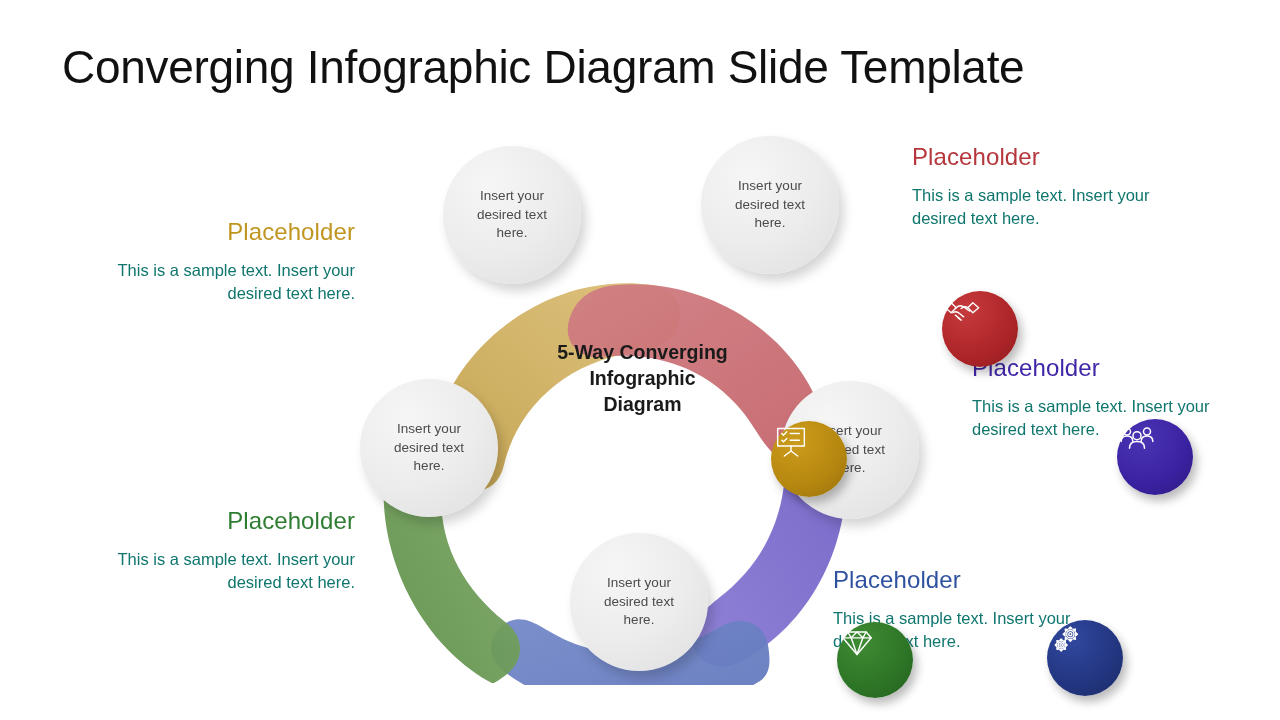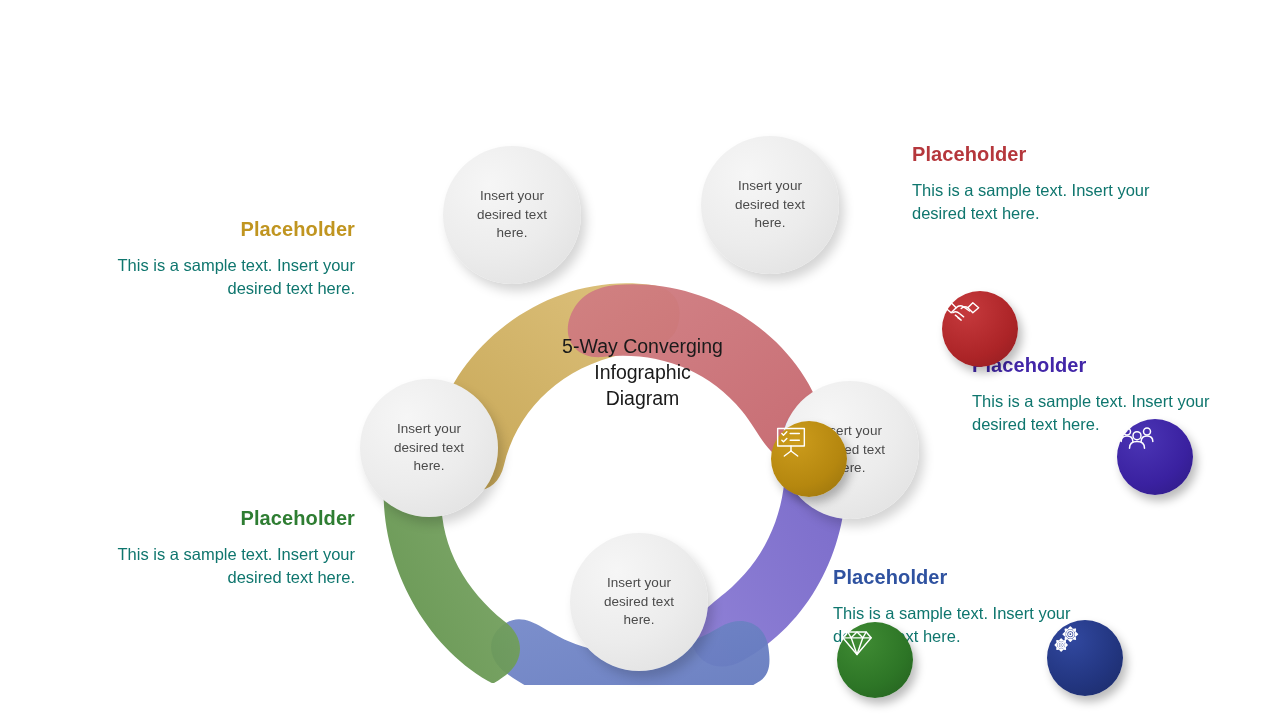--- a/index.html
+++ b/index.html
@@ -24,25 +24,25 @@
   
   #diagram {
     position: absolute;
     left: 340px; top: 125px;
     width: 600px; height: 560px;
   }
   #diagram svg { position: absolute; left: 0; top: 0; }
 
   #center-label {
     position: absolute;
-    left: 215px; top: 209px;
+    left: 215px; top: 215px;
     width: 175px;
     text-align: center;
     font-size: 19.5px;
-    font-weight: normal;
+    font-weight: bold;
     line-height: 1.33;
     color: #1a1a1a;
     z-index: 6;
     pointer-events: none;
   }
 
   
   .note {
     position: absolute;
     width: 138px; height: 138px;
@@ -78,22 +78,22 @@
   .icon-disc svg { width: 40px; height: 40px; display: block; }
   #disc-red    { left: 602px; top: 166px; background: radial-gradient(circle at 33% 26%, #c63a3d 0%, #ac2427 62%, #8d1c20 100%); }
   #disc-purple { left: 777px; top: 294px; background: radial-gradient(circle at 33% 26%, #4b35b5 0%, #3a21a0 60%, #2d1a80 100%); }
   #disc-blue   { left: 707px; top: 495px; background: radial-gradient(circle at 33% 26%, #31489f 0%, #22357f 60%, #1b2a66 100%); }
   #disc-green  { left: 497px; top: 497px; background: radial-gradient(circle at 33% 26%, #3f8b33 0%, #2d7526 60%, #235e1e 100%); }
   #disc-gold   { left: 431px; top: 296px; background: radial-gradient(circle at 33% 26%, #cc9c1c 0%, #b5870f 60%, #94700d 100%); }
 
   
   .ph { position: absolute; }
   .ph h3 {
-    font-size: 20px;
-    font-weight: bold;
+    font-size: 24px;
+    font-weight: normal;
     margin-bottom: 13px;
     letter-spacing: 0.1px;
   }
   .ph p {
     font-size: 16.5px;
     line-height: 1.42;
     color: #0f766e;
   }
   .ph.right { text-align: left; }
   .ph.left  { text-align: right; }
@@ -102,20 +102,21 @@
   #ph-purple { left: 972px; top: 354px; width: 245px; }
   #ph-blue   { left: 833px; top: 566px; width: 240px; }
   #ph-green  { left: 82px;  top: 507px; width: 273px; }
   #ph-gold   { left: 82px;  top: 218px; width: 273px; }
 </style>
 </head>
 <body>
 
 <div id="slide">
 
+  <div id="slide-title">Converging Infographic Diagram Slide Template</div>
 
   <div id="diagram">
 
     <svg width="600" height="560" viewBox="0 0 600 560">
       <defs>
         <linearGradient id="gGold" x1="0" y1="1" x2="1" y2="0">
           <stop offset="0" stop-color="#c2a04a"></stop>
             <stop offset="1" stop-color="#ddc079"></stop>
         </linearGradient>
         <linearGradient id="gRed" x1="1" y1="1" x2="0" y2="0">

